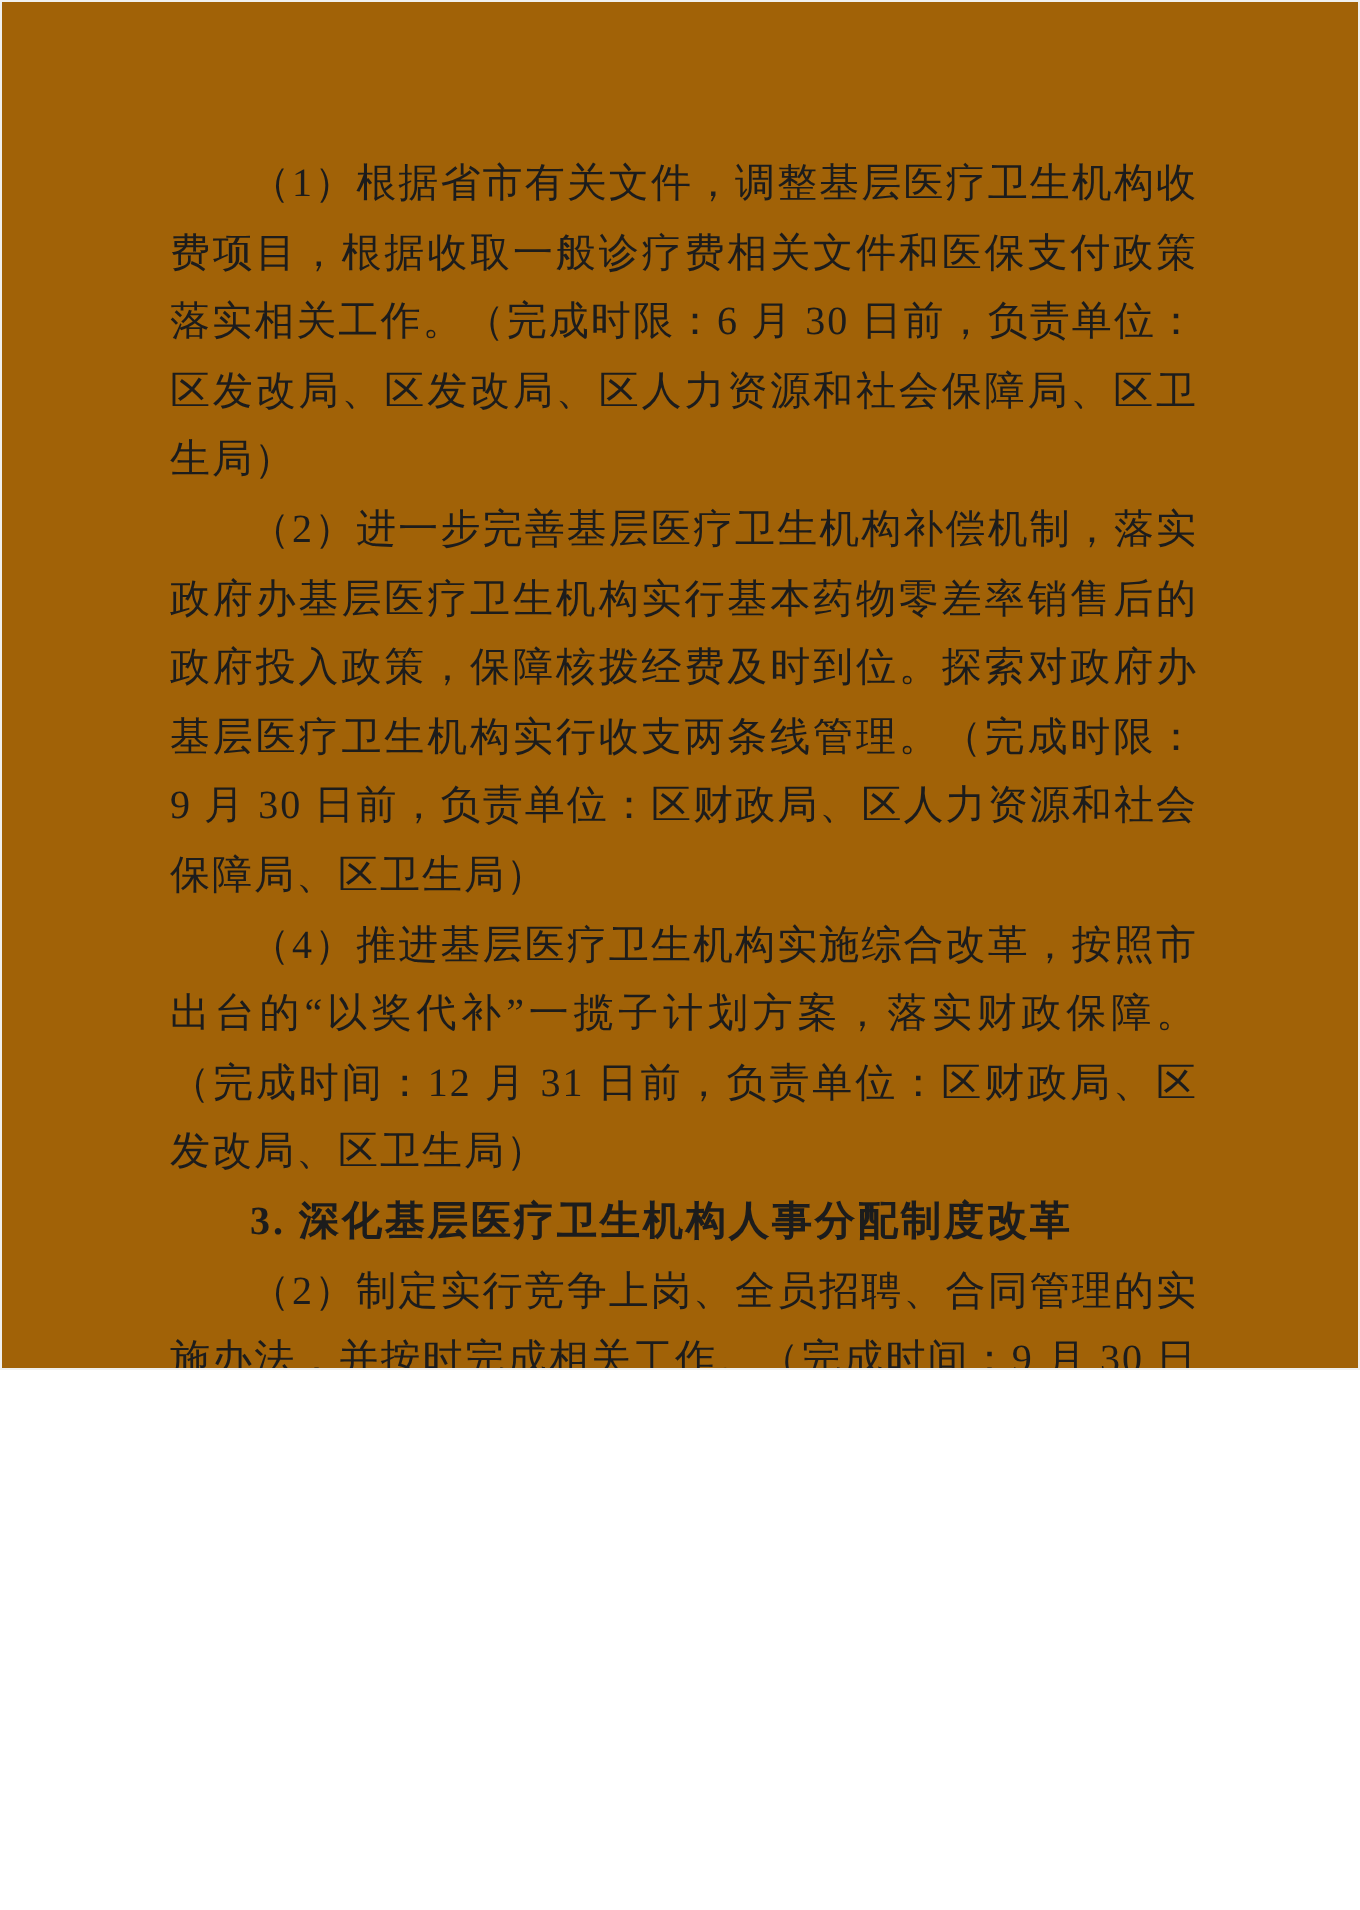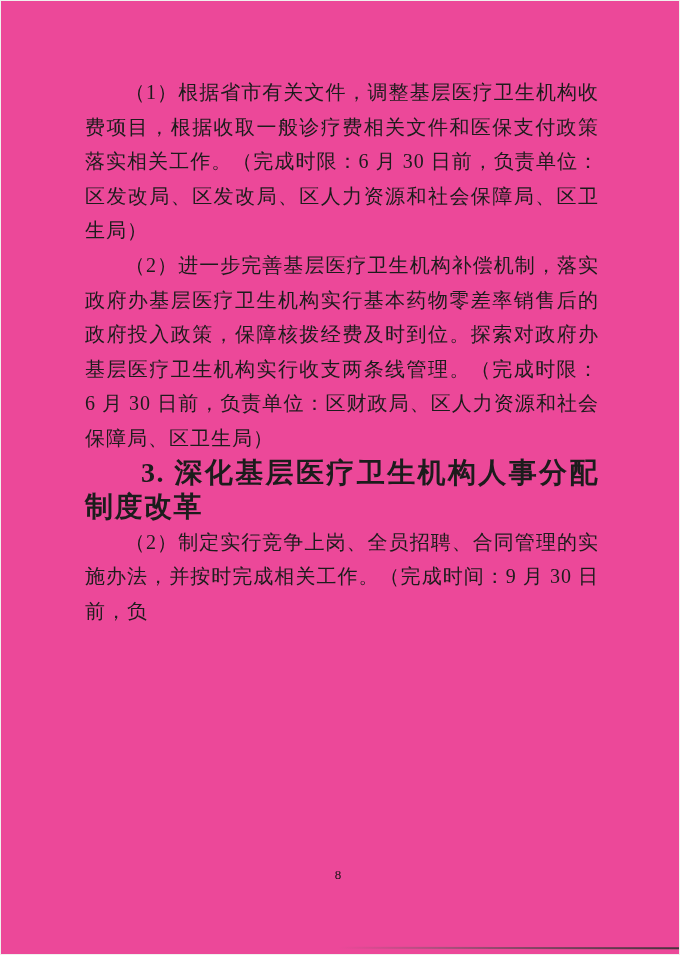--- a/index.html
+++ b/index.html
@@ -3,22 +3,22 @@
 <meta charset="utf-8">
 <style>
   html, body {
     margin: 0;
     padding: 0;
     background: #ffffff;
   }
   .page {
     position: relative;
     width: 680px;
-    height: 955px;
-    background: #ec4899;
+    height: 685px;
+    background: #a16207;
     overflow: hidden;
     box-sizing: border-box;
     border: 1px solid #f0f0ee;
     font-family: "Liberation Serif", "DejaVu Serif", serif;
   }
   .content {
     position: absolute;
     left: 84px;
     top: 74px;
     width: 514px;
@@ -29,21 +29,21 @@
     text-justify: inter-character;
     letter-spacing: 1px;
   }
   .content p {
     margin: 0;
     text-indent: 2em;
   }
   .content .section-heading {
     margin: 0;
     text-indent: 2em;
-    font-size: 28px;
+    font-size: 20px;
     font-weight: 700;
     letter-spacing: 1.5px;
   }
   .page-number {
     position: absolute;
     left: 0;
     right: 4px;
     top: 866px;
     text-align: center;
     font-size: 13px;
@@ -63,21 +63,22 @@
     transform: rotate(0.1deg);
   }
 </style>
 </head>
 <body>
 
 <div class="page">
 
   <div class="content">
     <p>（1）根据省市有关文件，调整基层医疗卫生机构收费项目，根据收取一般诊疗费相关文件和医保支付政策落实相关工作。（完成时限：6 月 30 日前，负责单位：区发改局、区发改局、区人力资源和社会保障局、区卫生局）</p>
-    <p>（2）进一步完善基层医疗卫生机构补偿机制，落实政府办基层医疗卫生机构实行基本药物零差率销售后的政府投入政策，保障核拨经费及时到位。探索对政府办基层医疗卫生机构实行收支两条线管理。（完成时限：6 月 30 日前，负责单位：区财政局、区人力资源和社会保障局、区卫生局）</p>
+    <p>（2）进一步完善基层医疗卫生机构补偿机制，落实政府办基层医疗卫生机构实行基本药物零差率销售后的政府投入政策，保障核拨经费及时到位。探索对政府办基层医疗卫生机构实行收支两条线管理。（完成时限：9 月 30 日前，负责单位：区财政局、区人力资源和社会保障局、区卫生局）</p>
+    <p>（4）推进基层医疗卫生机构实施综合改革，按照市出台的“以奖代补”一揽子计划方案，落实财政保障。（完成时间：12 月 31 日前，负责单位：区财政局、区发改局、区卫生局）</p>
     <p class="section-heading">3. 深化基层医疗卫生机构人事分配制度改革</p>
     <p>（2）制定实行竞争上岗、全员招聘、合同管理的实施办法，并按时完成相关工作。（完成时间：9 月 30 日前，负</p>
   </div>
 
   <div class="page-number">8</div>
 
   <div class="scan-edge-artifact"></div>
 
 </div>
 

